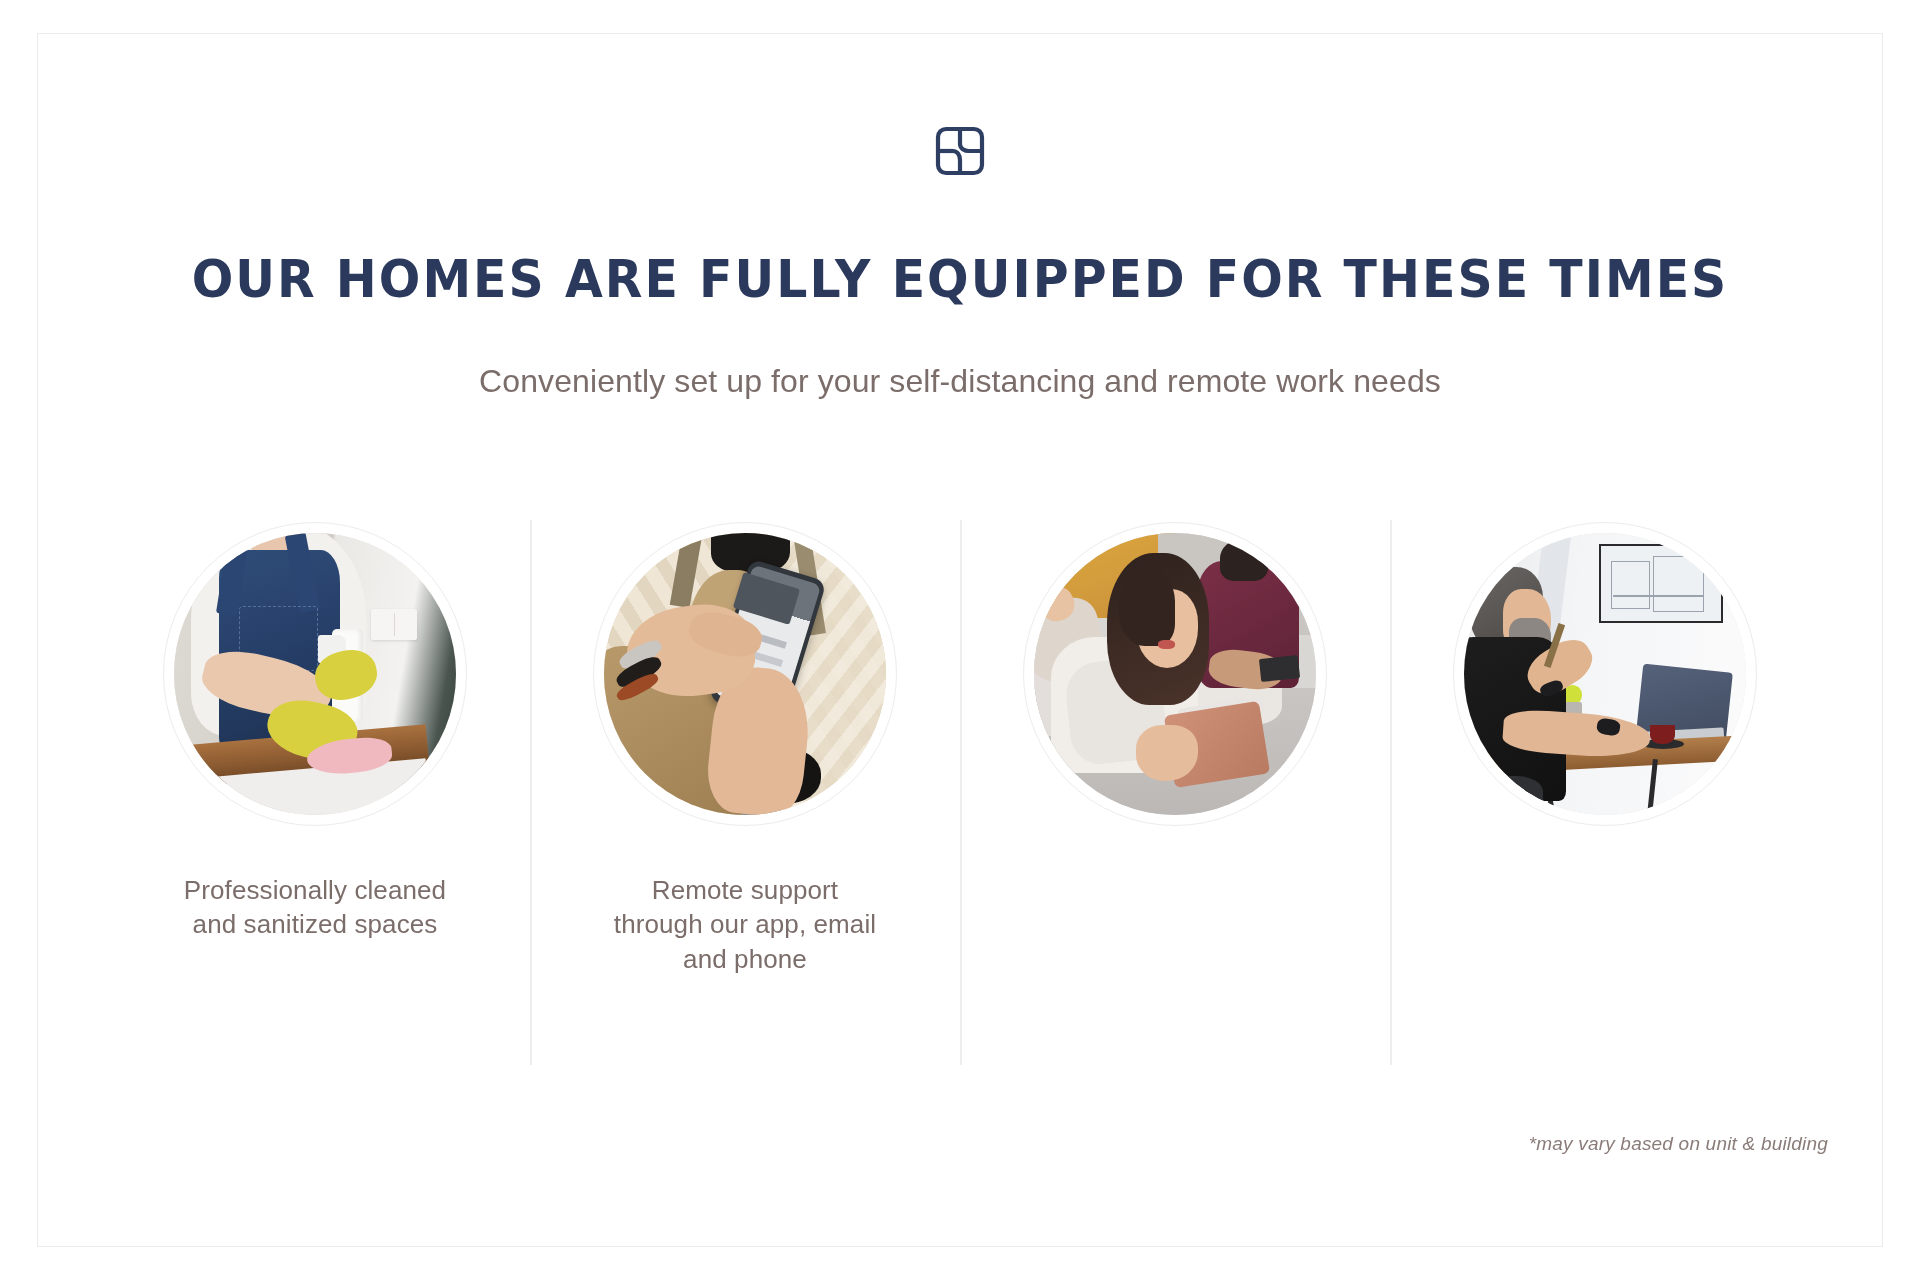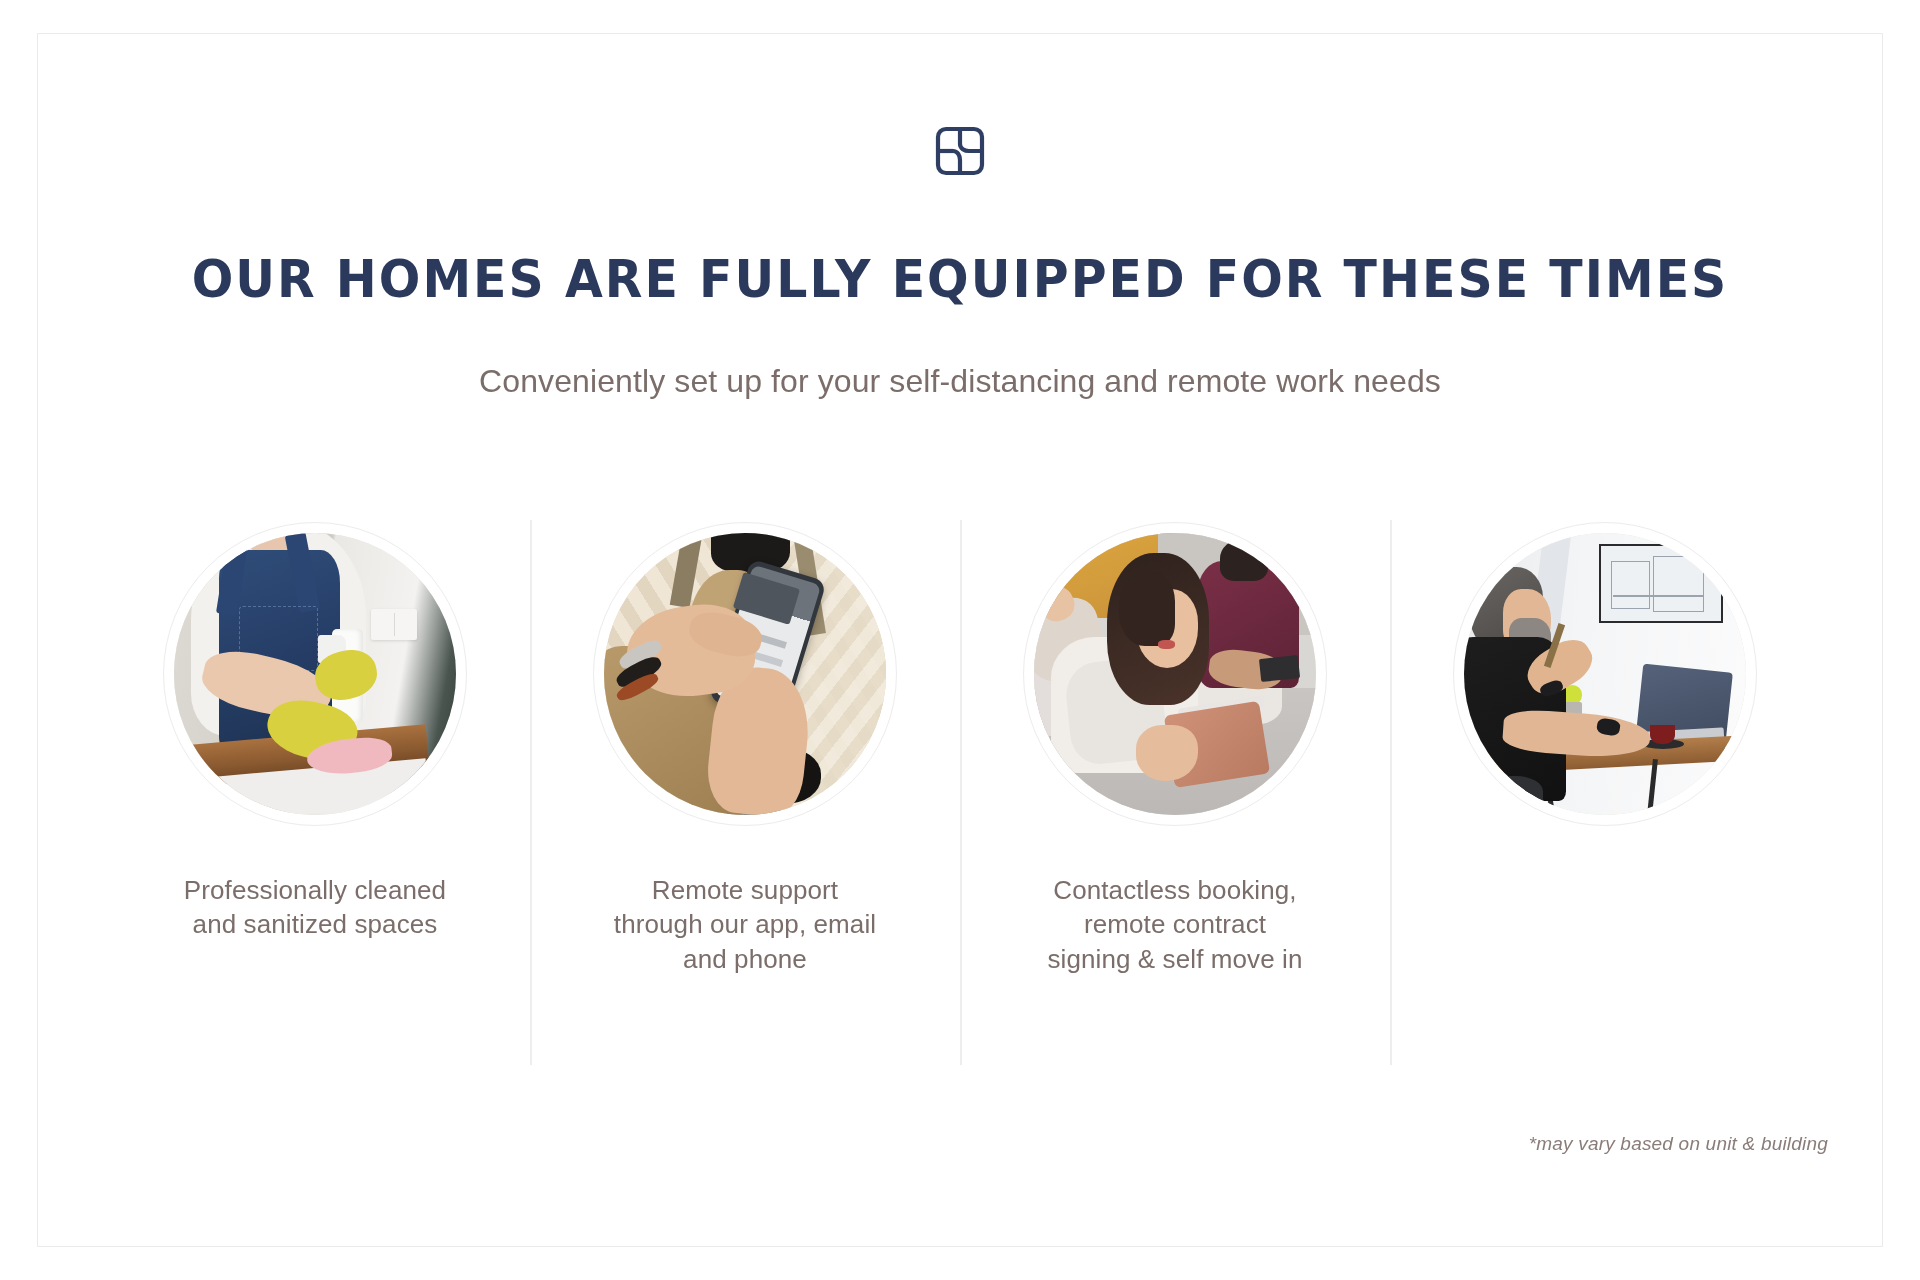--- a/index.html
+++ b/index.html
@@ -347,23 +347,20 @@
             <div class="p3-sleeve"></div>
           <div class="p3-hair"></div>
             <div class="p3-face"></div>
           <div class="p3-hairfront"></div>
             <div class="p3-lips"></div>
           <div class="p3-tabedge"></div>
             <div class="p3-tablet"></div>
             <div class="p3-hand"></div>
         </div>
       </div>
-      <p class="caption">Contactless booking,
-remote contract
-signing &amp; self move in</p>
     </div>
 
     <div class="feature-col">
       <div class="circle-wrap">
         <div class="circle-photo">
           <div class="p4-wall"></div>
             <div class="p4-wallsplit"></div>
           <div class="p4-frame"></div>
             <div class="p4-art1"></div>
           <div class="p4-art2"></div>

